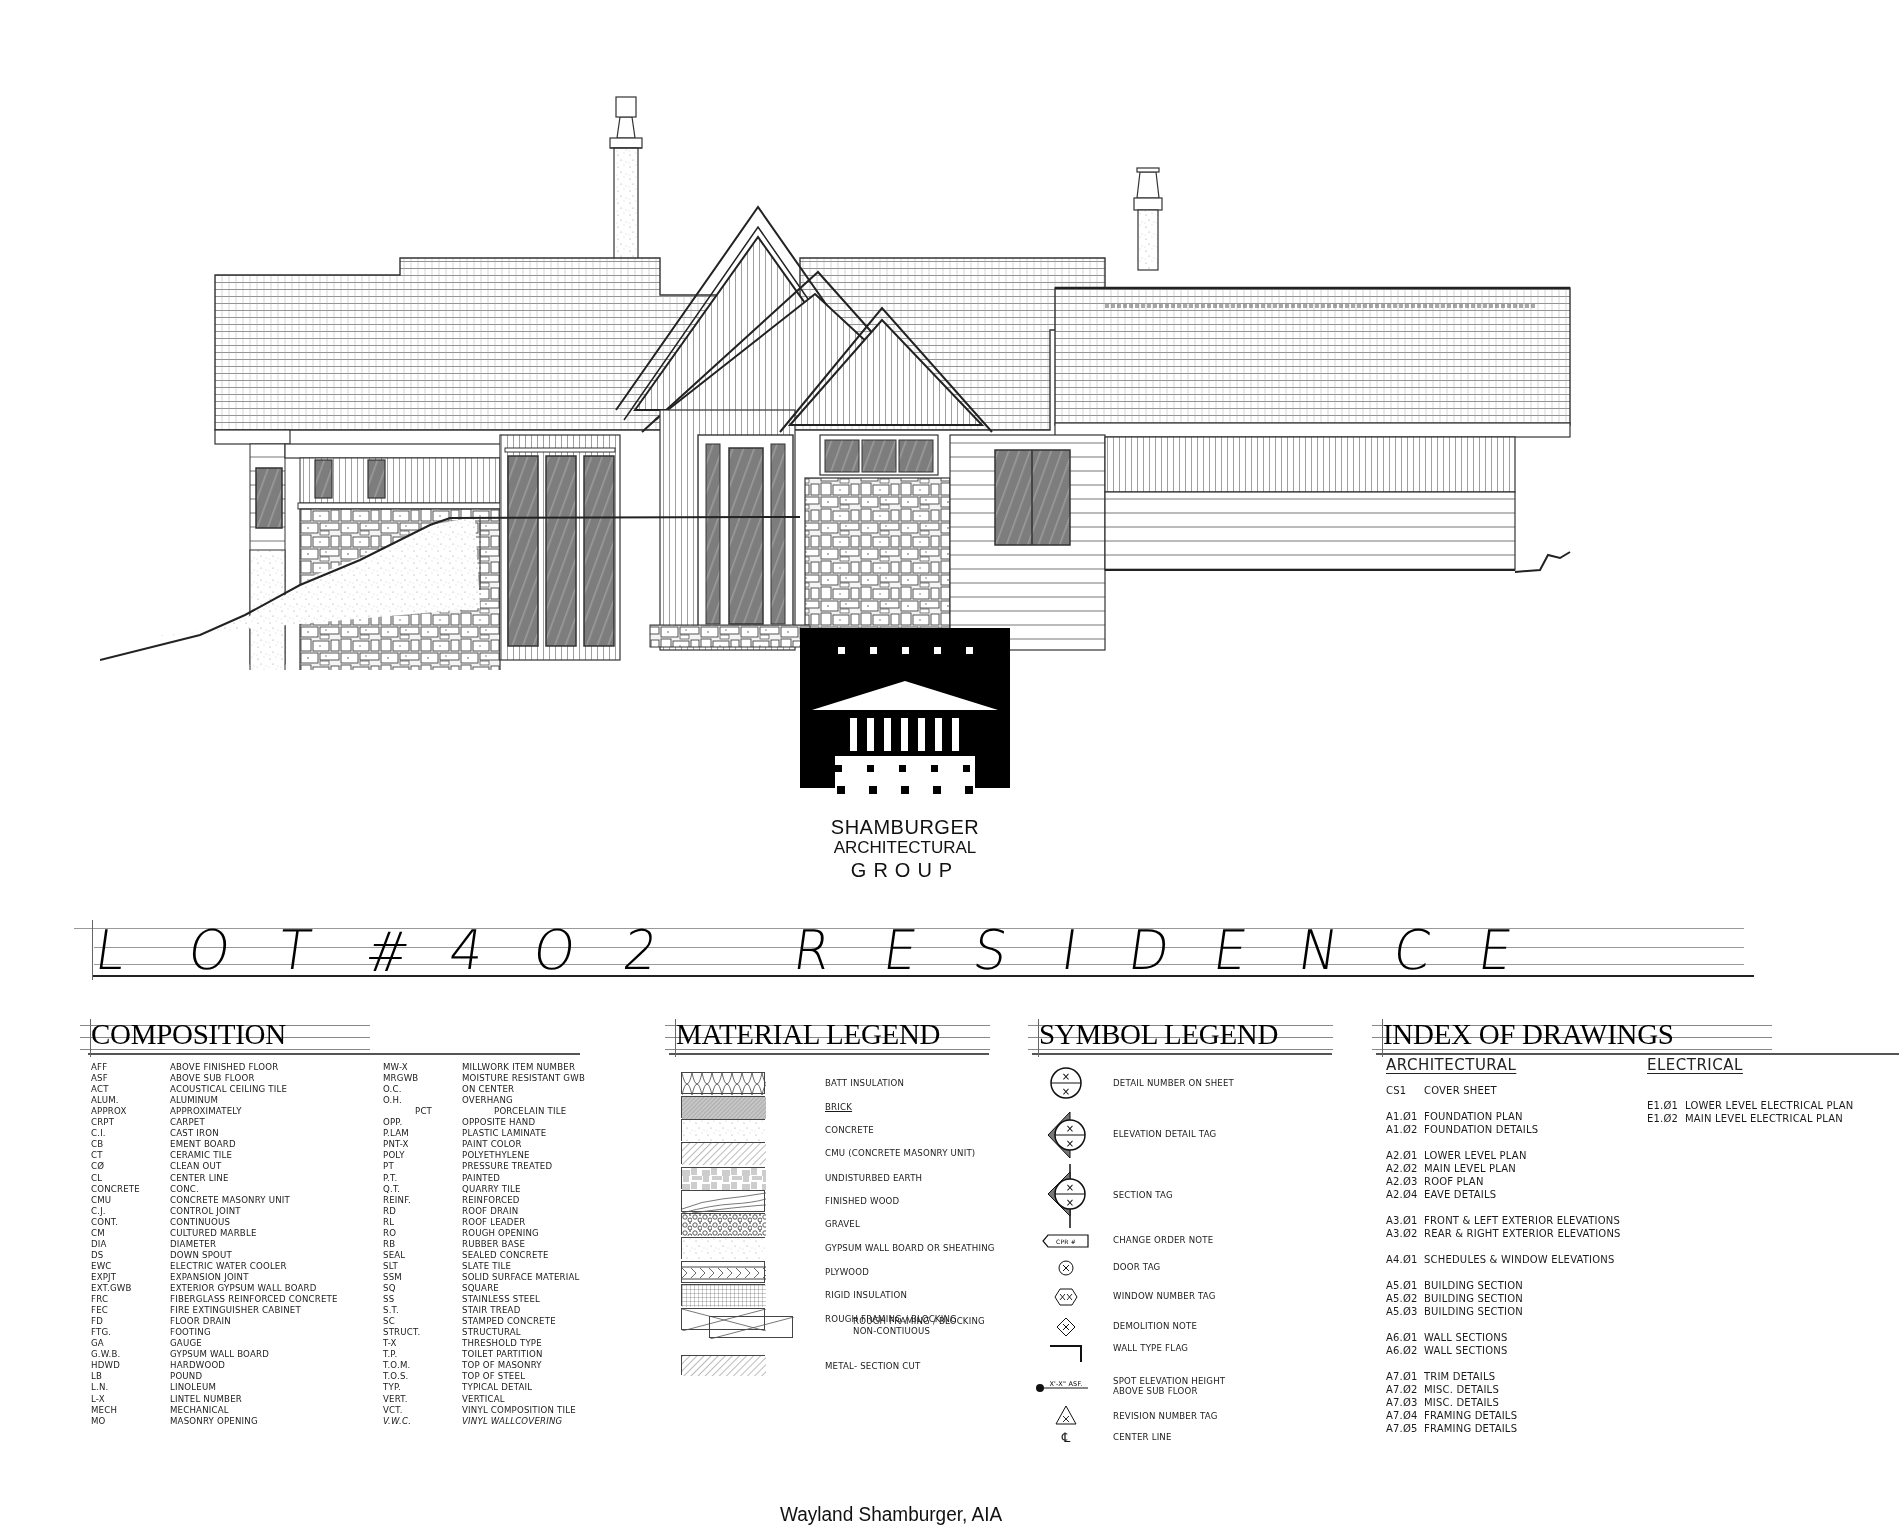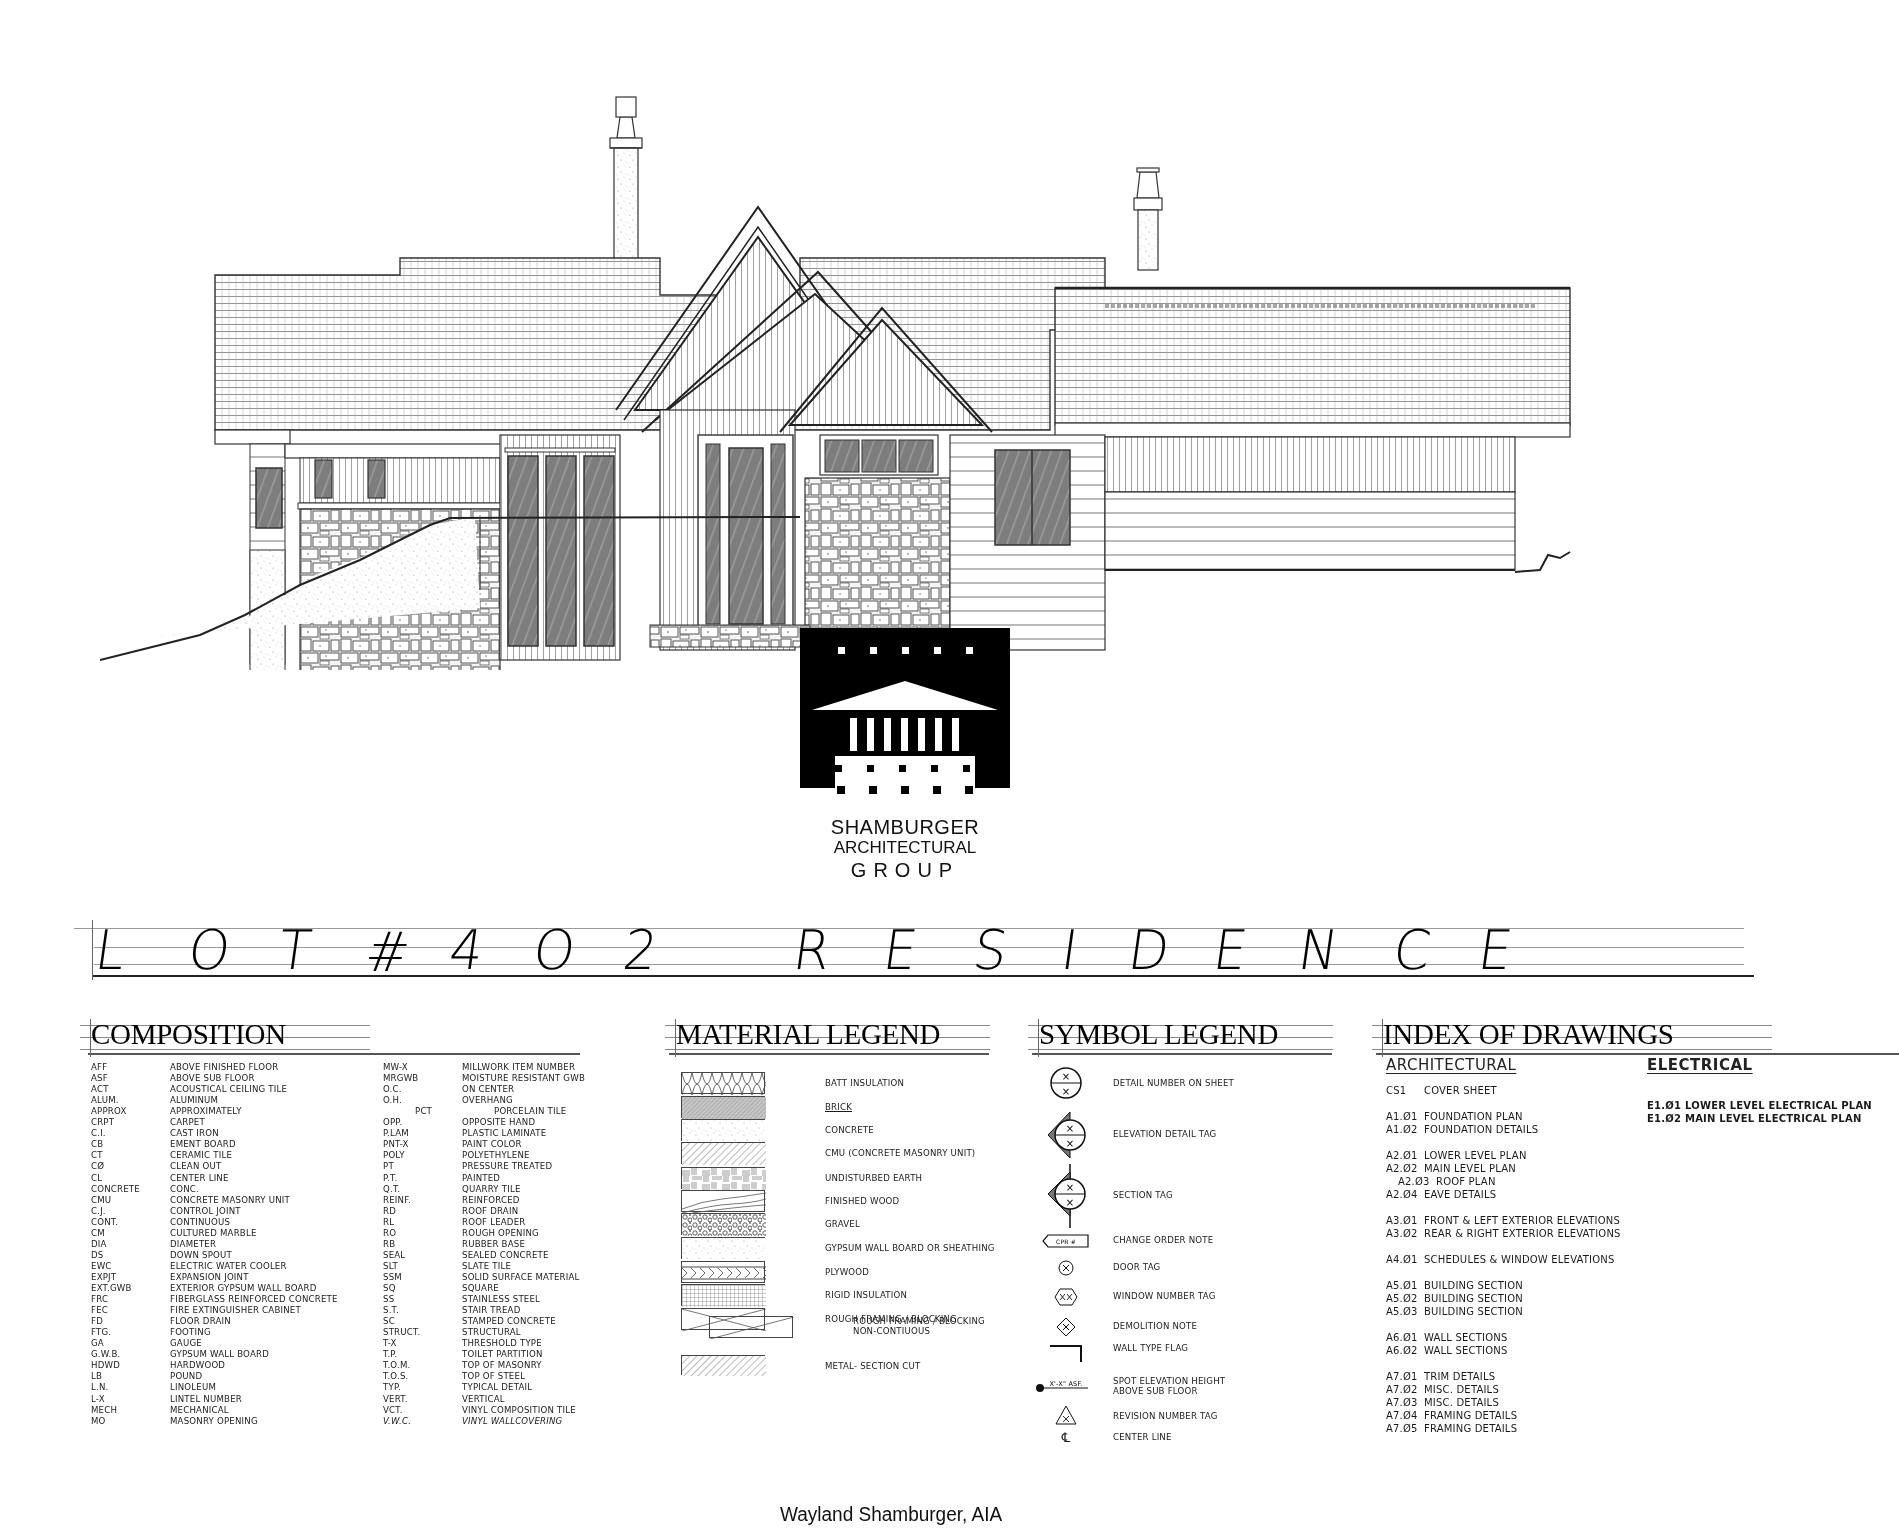--- a/index.html
+++ b/index.html
@@ -779,21 +779,21 @@
         <span class="t">FOUNDATION DETAILS</span>
       </div>
       <div class="idx-row" style="position: absolute; top: 65px; width: 260px;">
         <span class="c">A2.Ø1</span>
         <span class="t">LOWER LEVEL PLAN</span>
       </div>
       <div class="idx-row" style="position: absolute; top: 78px; width: 260px;">
         <span class="c">A2.Ø2</span>
         <span class="t">MAIN LEVEL PLAN</span>
       </div>
-      <div class="idx-row" style="position: absolute; top: 91px; width: 260px; margin-left: 12px;">
+      <div class="idx-row" style="position: absolute; top: 91px; width: 260px;">
         <span class="c">A2.Ø3</span>
         <span class="t">ROOF PLAN</span>
       </div>
       <div class="idx-row" style="position: absolute; top: 104px; width: 260px;">
         <span class="c">A2.Ø4</span>
         <span class="t">EAVE DETAILS</span>
       </div>
       <div class="idx-row" style="position: absolute; top: 130px; width: 260px;">
         <span class="c">A3.Ø1</span>
         <span class="t">FRONT &amp; LEFT EXTERIOR ELEVATIONS</span>
@@ -841,21 +841,21 @@
       <div class="idx-row" style="position: absolute; top: 325px; width: 260px;">
         <span class="c">A7.Ø4</span>
         <span class="t">FRAMING DETAILS</span>
       </div>
       <div class="idx-row" style="position: absolute; top: 338px; width: 260px;">
         <span class="c">A7.Ø5</span>
         <span class="t">FRAMING DETAILS</span>
       </div>
     </div>
 </div>
-<div class="abs cad" style="left:1647px; top:1060px; width:252px; height:80px;font-weight:bold;">
+<div class="abs cad" style="left:1647px; top:1060px; width:252px; height:80px;">
   <div class="sub-head" style="position:absolute; left:0; top:0;">ELECTRICAL</div>
   <div id="elec-list" style="position:absolute; left:0; top:39px; width:252px;">
       <div class="idx-row">
         <span class="c">E1.Ø1</span>
         <span class="t">LOWER LEVEL ELECTRICAL PLAN</span>
       </div>
       <div class="idx-row">
         <span class="c">E1.Ø2</span>
         <span class="t">MAIN LEVEL ELECTRICAL PLAN</span>
       </div>

